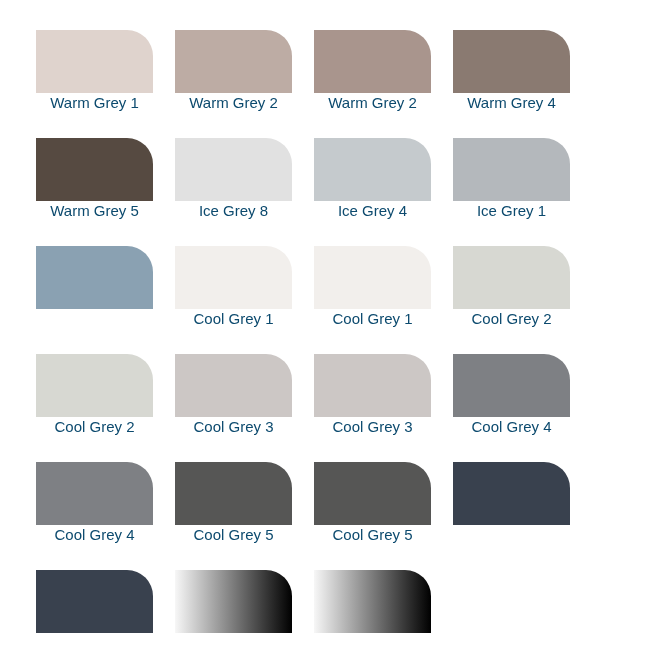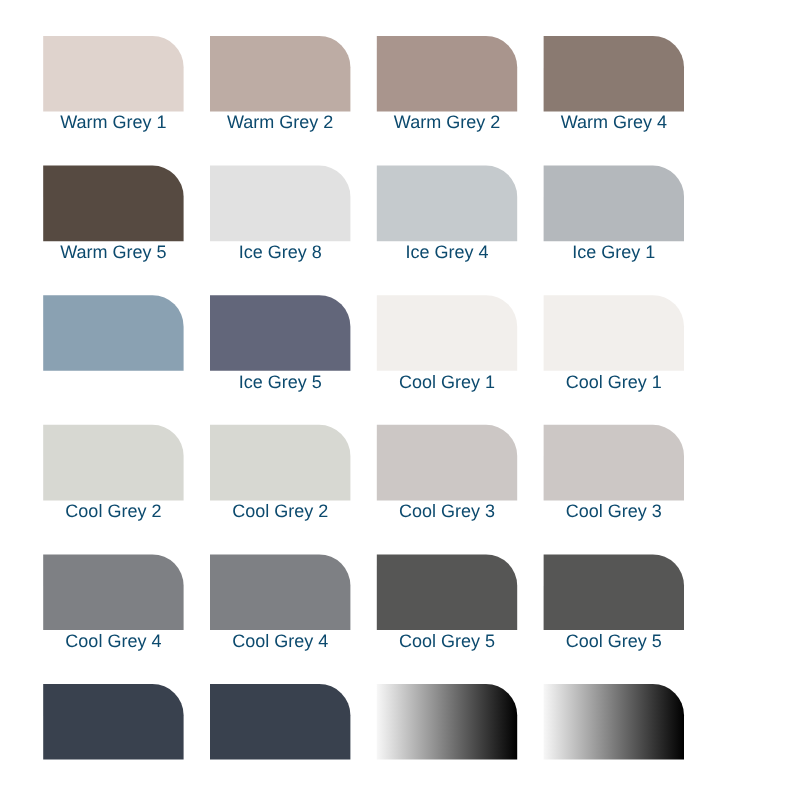--- a/index.html
+++ b/index.html
@@ -87,24 +87,20 @@
         <span class="swatch-label">Ice Grey 4</span>
       </div>
       <div class="swatch-cell">
         <div class="swatch-chip" style="background: rgb(180, 184, 188);"></div>
         <span class="swatch-label">Ice Grey 1</span>
       </div>
       <div class="swatch-cell">
         <div class="swatch-chip" style="background: rgb(138, 161, 178);"></div>
       </div>
       <div class="swatch-cell">
-        <div class="swatch-chip" style="background: rgb(98, 102, 122);"></div>
-        <span class="swatch-label">Ice Grey 5</span>
-      </div>
-      <div class="swatch-cell">
         <div class="swatch-chip" style="background: rgb(242, 239, 236);"></div>
         <span class="swatch-label">Cool Grey 1</span>
       </div>
       <div class="swatch-cell">
         <div class="swatch-chip" style="background: rgb(242, 239, 236);"></div>
         <span class="swatch-label">Cool Grey 1</span>
       </div>
       <div class="swatch-cell">
         <div class="swatch-chip" style="background: rgb(215, 216, 210);"></div>
         <span class="swatch-label">Cool Grey 2</span>

